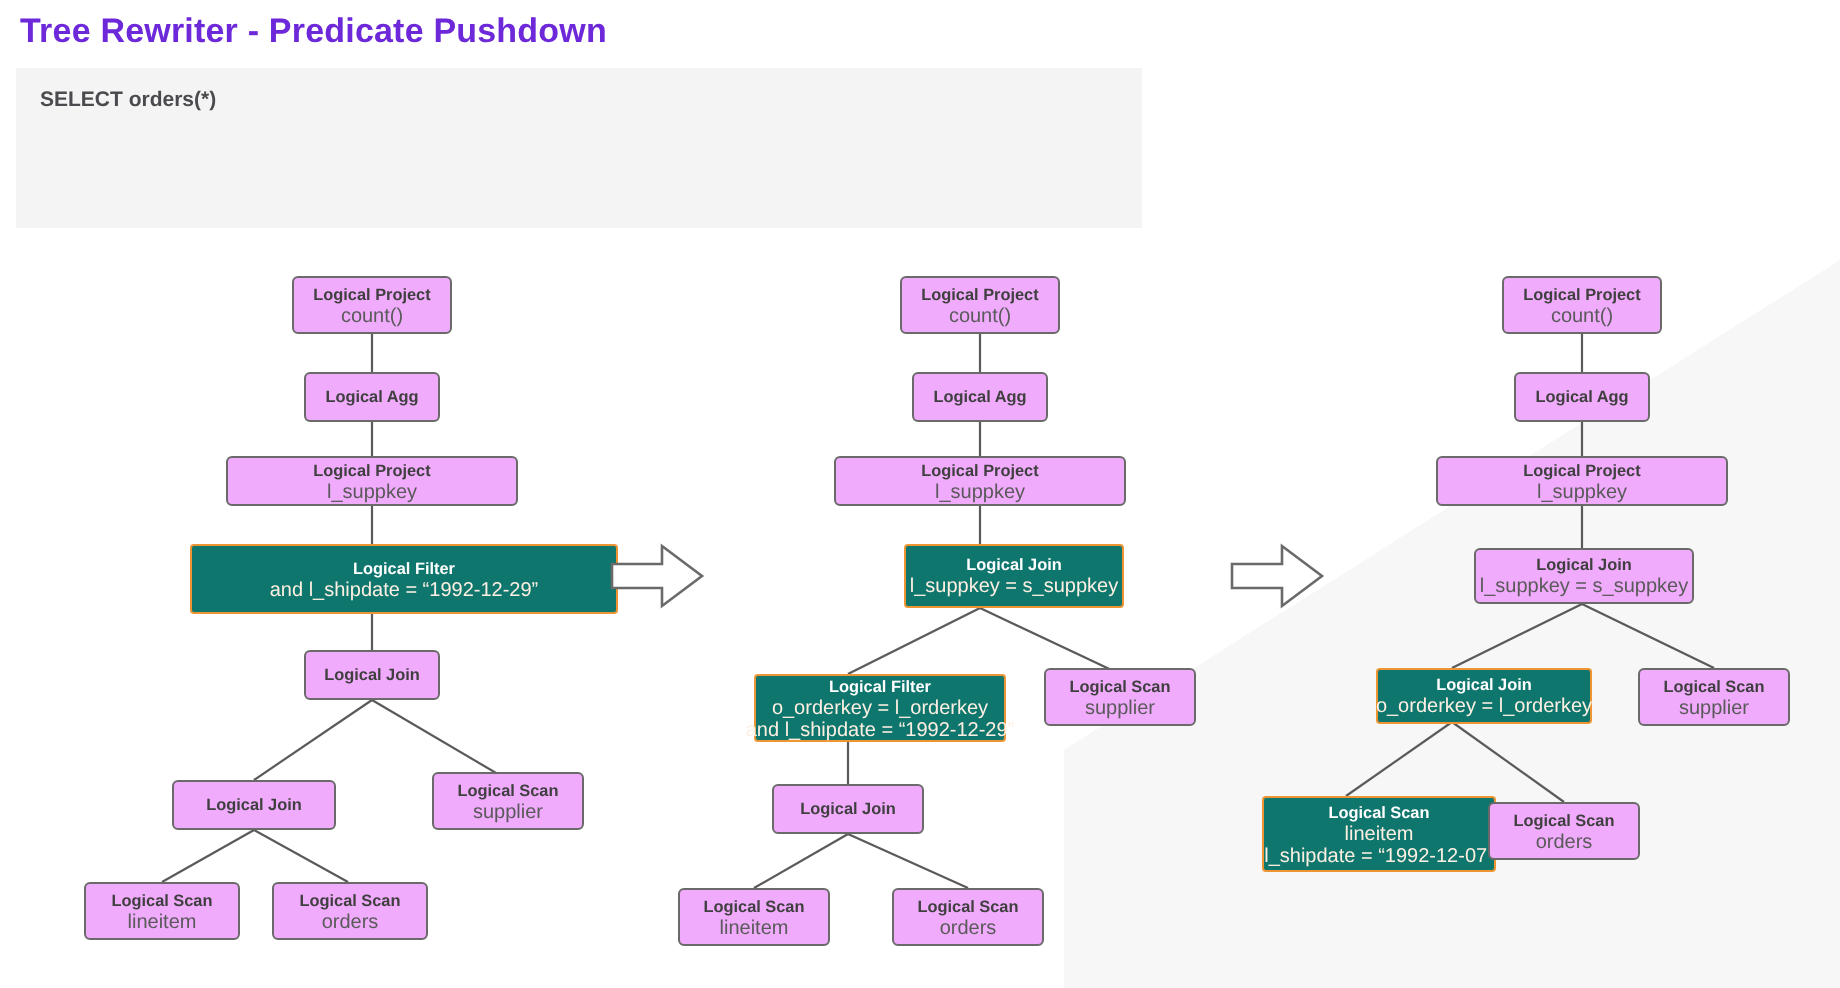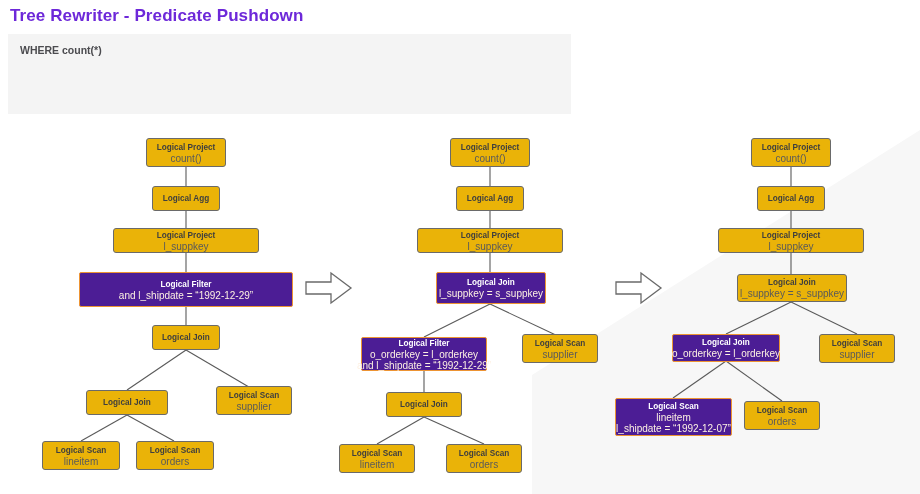--- a/index.html
+++ b/index.html
@@ -66,21 +66,21 @@
     height: 494px;
     pointer-events: none;
   }
 
   
   .node {
     position: absolute;
     box-sizing: border-box;
     border: 1px solid #6a6a6a;
     border-radius: 3px;
-    background: #eab308;
+    background: #f0abfc;
     text-align: center;
     display: flex;
     flex-direction: column;
     align-items: center;
     justify-content: center;
     z-index: 5;
   }
   .node .n-title {
     font-size: 8.2px;
     font-weight: bold;
@@ -89,44 +89,45 @@
     white-space: nowrap;
   }
   .node .n-sub {
     font-size: 10px;
     font-weight: normal;
     color: #5a5a5a;
     line-height: 11px;
     white-space: nowrap;
   }
   .node.hl {
-    background: #4c1d95;
+    background: #0f766e;
     border: 1px solid #ed9433;
     border-radius: 2px;
+    margin-left: 16px;
   }
   .node.hl .n-title { color: #ffffff; }
   .node.hl .n-sub   { color: #fdf0e2; }
 
   
   .xform-arrow {
     position: absolute;
     z-index: 6;
   }
 </style>
 </head>
 <body>
 
 <svg id="reveal-wash" viewBox="0 0 920 374" preserveAspectRatio="none">
   <polygon points="532,374 532,255 920,10 920,374" fill="#f7f7f7"></polygon>
 </svg>
 
 <div id="slide-title">Tree Rewriter - Predicate Pushdown</div>
 
 <div id="sql-block">
-  <div class="sql-line">WHERE count(*)</div>
+  <div class="sql-line">SELECT orders(*)</div>
 </div>
 
 <svg id="edges" viewBox="0 0 920 494">
   <g stroke="#5a5a5a" stroke-width="1.1" fill="none">
 
     <line x1="186" y1="167" x2="186" y2="186"></line>
     <line x1="186" y1="211" x2="186" y2="228"></line>
     <line x1="186" y1="253" x2="186" y2="272"></line>
     <line x1="186" y1="307" x2="186" y2="325"></line>
     <line x1="186" y1="350" x2="127" y2="390"></line>

